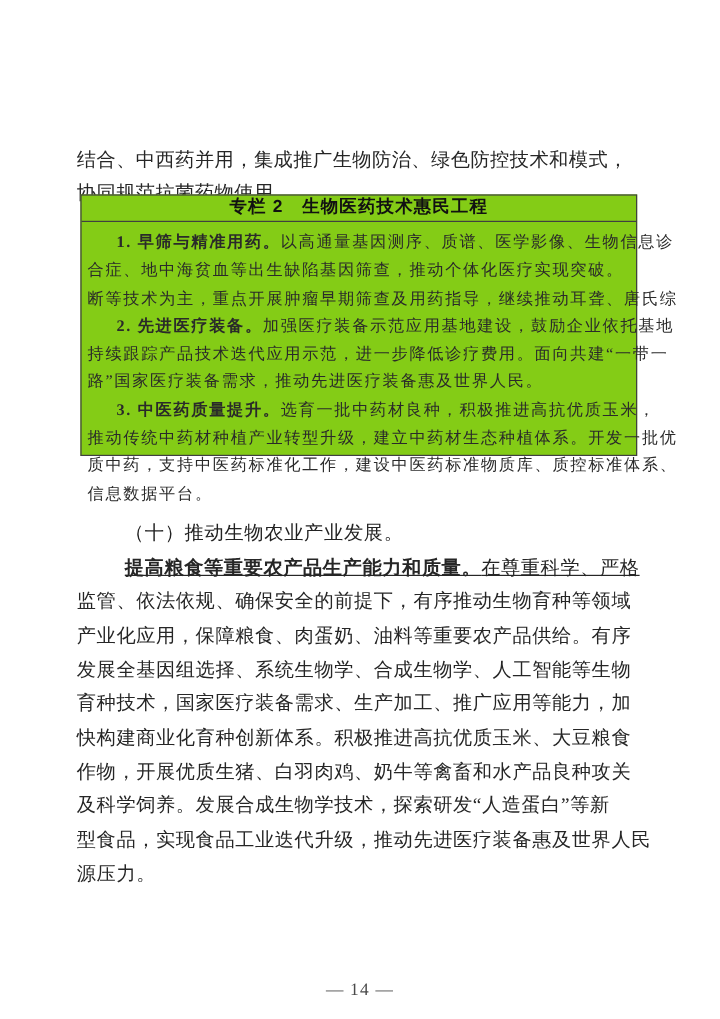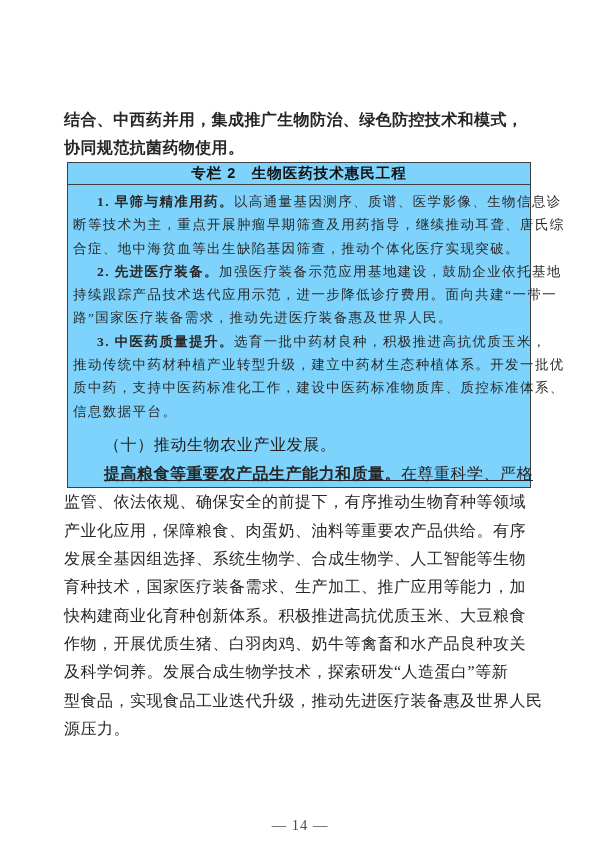--- a/index.html
+++ b/index.html
@@ -13,43 +13,42 @@
     height: 849px;
     background: #ffffff;
     overflow: hidden;
     font-family: "Liberation Serif", "DejaVu Serif", serif;
     color: #262626;
   }
 
   
   .intro {
     position: absolute;
-    top: 106px;
+    top: 120px;
     left: 64px;
     width: 466px;
-    font-weight: bold;
   }
   .text-line {
     height: 28.3px;
     line-height: 28.3px;
     font-size: 16px;
     letter-spacing: 0.4px;
     white-space: nowrap;
   }
 
   
   .feature-box {
     position: absolute;
     top: 162px;
     left: 67px;
     width: 464px;
-    height: 326px;
+    height: 218px;
     border: 1px solid #404040;
     box-sizing: border-box;
-    background: #7dd3fc;
+    background: #84cc16;
   }
   .box-title {
     height: 21px;
     line-height: 21px;
     border-bottom: 1px solid #404040;
     text-align: center;
     font-family: "Liberation Sans", "DejaVu Sans", sans-serif;
     font-weight: bold;
     font-size: 14.5px;
     color: #111111;
@@ -122,22 +121,22 @@
 
   <div class="intro">
     <div class="text-line">结合、中西药并用，集成推广生物防治、绿色防控技术和模式，</div>
     <div class="text-line">协同规范抗菌药物使用。</div>
   </div>
 
   <div class="feature-box">
     <div class="box-title">专栏 2　生物医药技术惠民工程</div>
     <div class="box-body">
       <div class="box-line indent"><span class="lead">1. 早筛与精准用药。</span><span>以高通量基因测序、质谱、医学影像、生物信息诊</span></div>
+      <div class="box-line"><span>合症、地中海贫血等出生缺陷基因筛查，推动个体化医疗实现突破。</span></div>
       <div class="box-line"><span>断等技术为主，重点开展肿瘤早期筛查及用药指导，继续推动耳聋、唐氏综</span></div>
-      <div class="box-line"><span>合症、地中海贫血等出生缺陷基因筛查，推动个体化医疗实现突破。</span></div>
       <div class="box-line indent"><span class="lead">2. 先进医疗装备。</span><span>加强医疗装备示范应用基地建设，鼓励企业依托基地</span></div>
       <div class="box-line"><span>持续跟踪产品技术迭代应用示范，进一步降低诊疗费用。面向共建“一带一</span></div>
       <div class="box-line"><span>路”国家医疗装备需求，推动先进医疗装备惠及世界人民。</span></div>
       <div class="box-line indent"><span class="lead">3. 中医药质量提升。</span><span>选育一批中药材良种，积极推进高抗优质玉米，</span></div>
       <div class="box-line"><span>推动传统中药材种植产业转型升级，建立中药材生态种植体系。开发一批优</span></div>
       <div class="box-line"><span>质中药，支持中医药标准化工作，建设中医药标准物质库、质控标准体系、</span></div>
       <div class="box-line"><span>信息数据平台。</span></div>
     </div>
   </div>
 

